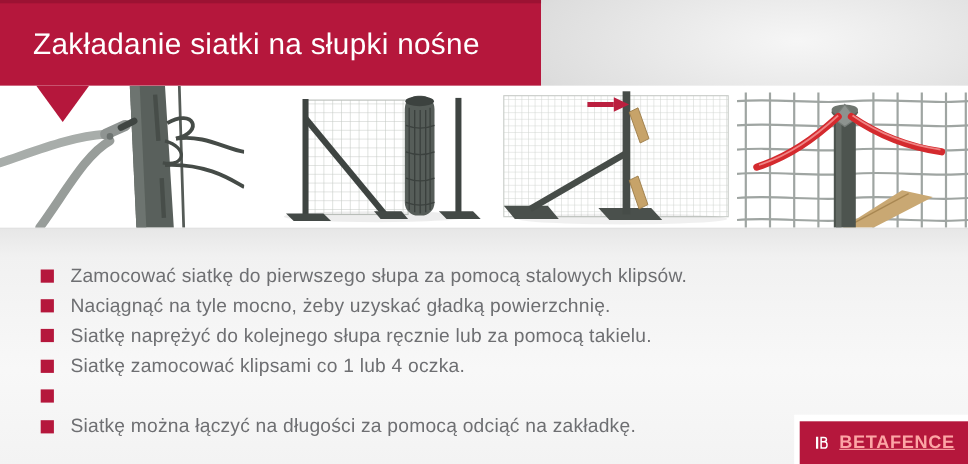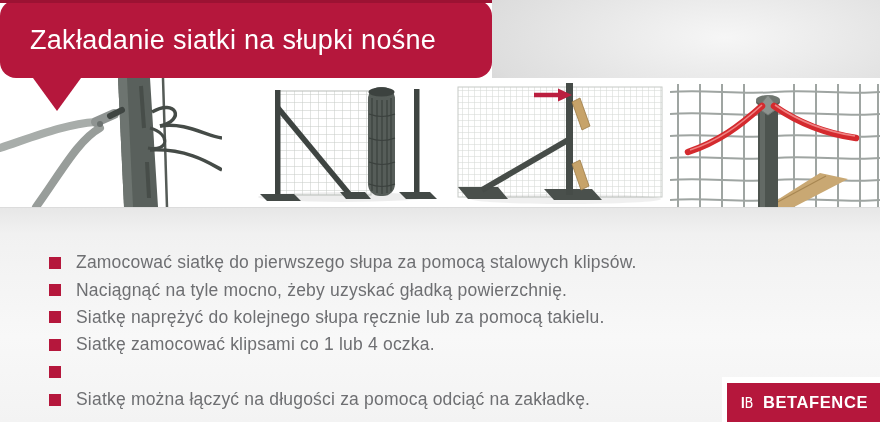--- a/index.html
+++ b/index.html
@@ -2,21 +2,21 @@
 <html><head>
 <meta charset="utf-8">
 <style>
   html,body{margin:0;padding:0;background:#ffffff;}
   .stage{
     position:relative;width:880px;height:422px;overflow:hidden;
     font-family:"Liberation Sans", sans-serif;background:#ffffff;
   }
   
   .title-bar{
-    position:absolute;left:0;top:0;width:492px;height:78px;background:#b5173c;border-radius:16px;
+    position:absolute;left:0;top:0;width:492px;height:78px;background:#b5173c;
   }
   .title-bar::before{
     content:"";position:absolute;left:0;top:0;right:0;height:3px;background:#9c1233;
   }
   .page-title{
     margin:0;position:absolute;left:30px;top:3px;height:75px;
     display:flex;align-items:center;
     color:#ffffff;font-size:27px;font-weight:500;letter-spacing:.3px;white-space:nowrap;
   }
   .header-gradient{
@@ -33,33 +33,33 @@
     position:absolute;left:0;top:78px;width:880px;height:129px;background:#ffffff;
     display:flex;
   }
   .photo{display:block;height:129px;flex:none;}
   
   .instructions{
     position:absolute;left:0;top:207px;width:880px;height:215px;
     background:linear-gradient(180deg,#e7e7e7 0%,#f1f1f1 12%,#f8f8f8 60%,#f3f3f3 100%);
     border-top:1px solid #dcdcdc;box-sizing:border-box;
   }
-  .instructions ul{list-style:none;margin:16px;padding:25px 0 0 33px;}
+  .instructions ul{list-style:none;margin:4px;padding:25px 0 0 33px;}
   .instructions li{
     display:flex;align-items:center;height:27.4px;
     color:#6e6f72;font-size:17.5px;letter-spacing:.2px;white-space:nowrap;
   }
   .bullet{width:12px;height:12px;background:#b5173c;margin-right:15px;flex:none;}
   
   .logo-frame{
     position:absolute;right:0;bottom:0;width:158px;height:45px;background:#ffffff;
   }
   .logo-red{
     position:absolute;left:5px;top:6px;right:0;bottom:0;background:#b5173c;
-    display:flex;align-items:center;justify-content:center;gap:7px;color:#ffffff;
+    display:flex;align-items:center;justify-content:center;gap:7px;color:#fca5a5;text-decoration:underline;
   }
   .logo-text{font-size:16.5px;font-weight:bold;letter-spacing:.6px;}
 </style>
 </head>
 <body>
 
 <div class="stage">
 
   <div class="title-bar">
     <h1 class="page-title">Zakładanie siatki na słupki nośne</h1>

